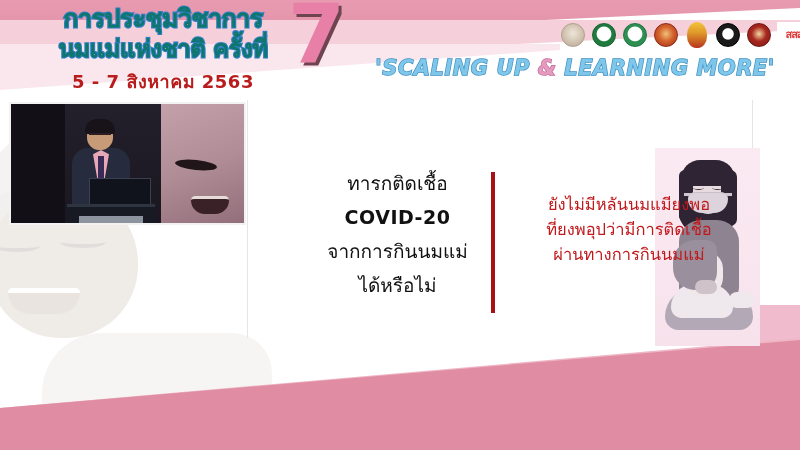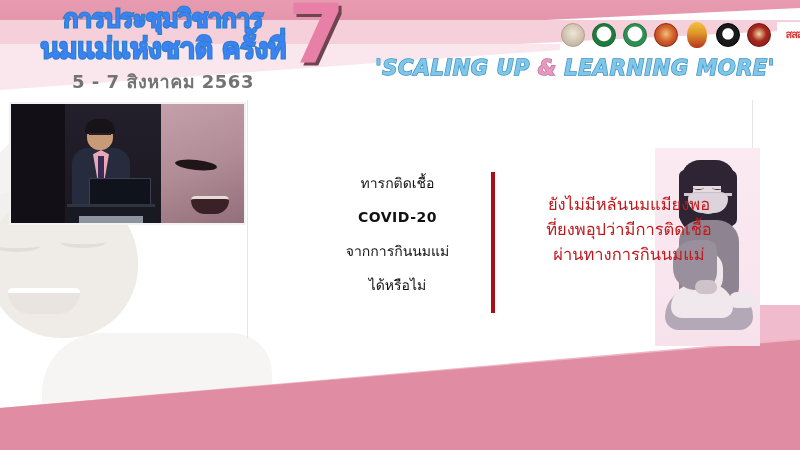--- a/index.html
+++ b/index.html
@@ -37,31 +37,31 @@
     clip-path: polygon(0 0, 560px 0, 560px 6px, 0 46px);
   }
 
   .title-wrap {
     position: absolute; left: 18px; top: 4px; width: 290px;
     text-align: center;
   }
   .title-line {
     font-family: "DejaVu Sans", sans-serif;
     font-weight: bold;
-    color: #3b82f6;
+    color: #0f766e;
     -webkit-text-stroke: 2.2px #2f7fc4;
     paint-order: stroke fill;
     letter-spacing: -0.5px;
     white-space: nowrap;
   }
   .title-line.l1 { font-size: 25px; line-height: 30px; }
-  .title-line.l2 { font-size: 28px; line-height: 30px; }
+  .title-line.l2 { font-size: 24px; line-height: 30px; }
   .title-date {
     font-family: "DejaVu Sans", sans-serif;
-    font-weight: bold; font-size: 18px; color: #737373;
+    font-weight: bold; font-size: 18px; color: #b91c1c;
     margin-top: 3px; letter-spacing: 0.5px; white-space: nowrap;
   }
 
   .edition-num {
     position: absolute; left: 288px; top: -6px;
     font-family: "DejaVu Sans", sans-serif;
     font-size: 82px; font-weight: bold; color: #e77fa6;
     text-shadow: 3px 3px 0 #6d4450;
     line-height: 1;
   }
@@ -210,21 +210,21 @@
   }
 
   
   #question {
     position: absolute; left: 310px; top: 66px; width: 175px;
     text-align: center;
     font-family: "DejaVu Sans", sans-serif;
     color: #111111;
   }
   #question .q-line {
-    font-size: 14px; line-height: 34px; white-space: nowrap;
+    font-size: 19px; line-height: 34px; white-space: nowrap;
   }
   #question .q-line.covid { font-weight: bold; letter-spacing: 0.5px; }
 
   .red-rule {
     position: absolute; left: 491px; top: 72px; width: 4px; height: 141px;
     background: #a81016;
   }
 
   
   #answer {

